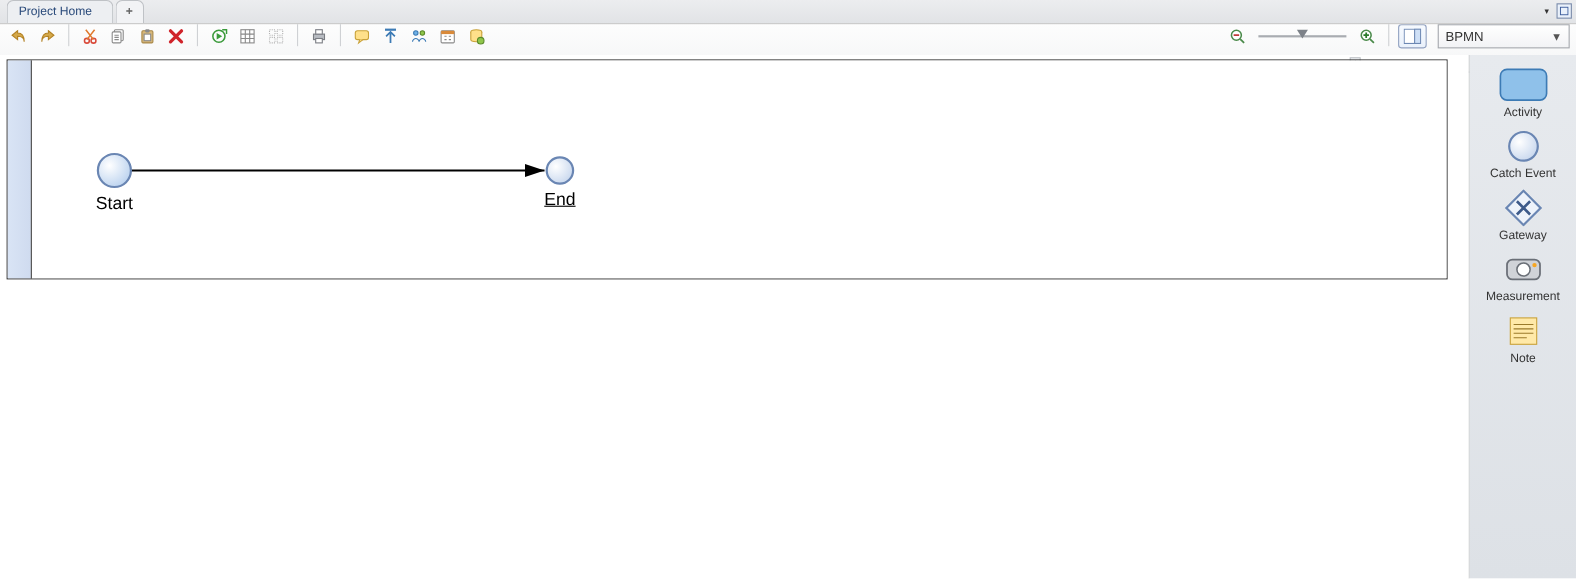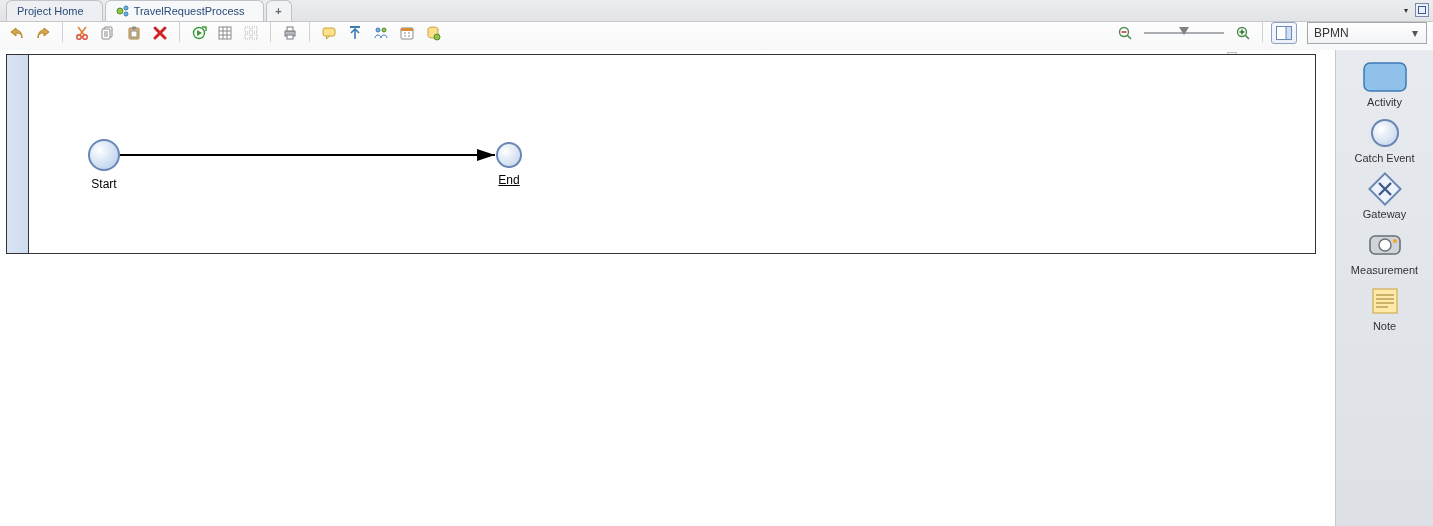--- a/index.html
+++ b/index.html
@@ -155,21 +155,21 @@
     background: linear-gradient(to right,#d9e4f5,#cfdbef);
     border-right: 1px solid #333;
   }
   .lane-body {
     flex: 1;
     background: #fff;
     position: relative;
   }
   .node-label {
     position: absolute;
-    font-size: 12px;
+    font-size: 16px;
     color: #000;
     text-align: center;
     width: 60px;
     margin-left: -30px;
   }
   .canvas-svg {
     position: absolute; left:0; top:0;
   }
 
   .canvas-scrollhint {
@@ -209,30 +209,20 @@
     text-align: center;
     white-space: nowrap;
   }
 </style>
 </head>
 <body>
 
 <div class="tab-bar">
   <div class="tab inactive">
     <span>Project Home</span>
-  </div>
-  <div class="tab">
-    <span class="tab-icon">
-      <svg viewBox="0 0 14 14">
-          <circle cx="4" cy="7" r="3" fill="#8fc64a" stroke="#5c8a2b"></circle>
-          <circle cx="10" cy="4" r="2" fill="#6eb2e8" stroke="#3d7bb5"></circle>
-          <circle cx="10" cy="10" r="2" fill="#6eb2e8" stroke="#3d7bb5"></circle>
-        </svg>
-    </span>
-    <span>TravelRequestProcess</span>
   </div>
   <div class="tab add">
     <span>+</span>
   </div>
   <div class="window-controls">
     <span class="win-arrow">▾</span>
     <span class="win-btn">
       <svg width="8" height="8" viewBox="0 0 8 8">
           <rect x="0.5" y="0.5" width="7" height="7" fill="none" stroke="#3a5a9a"></rect>
         </svg>

